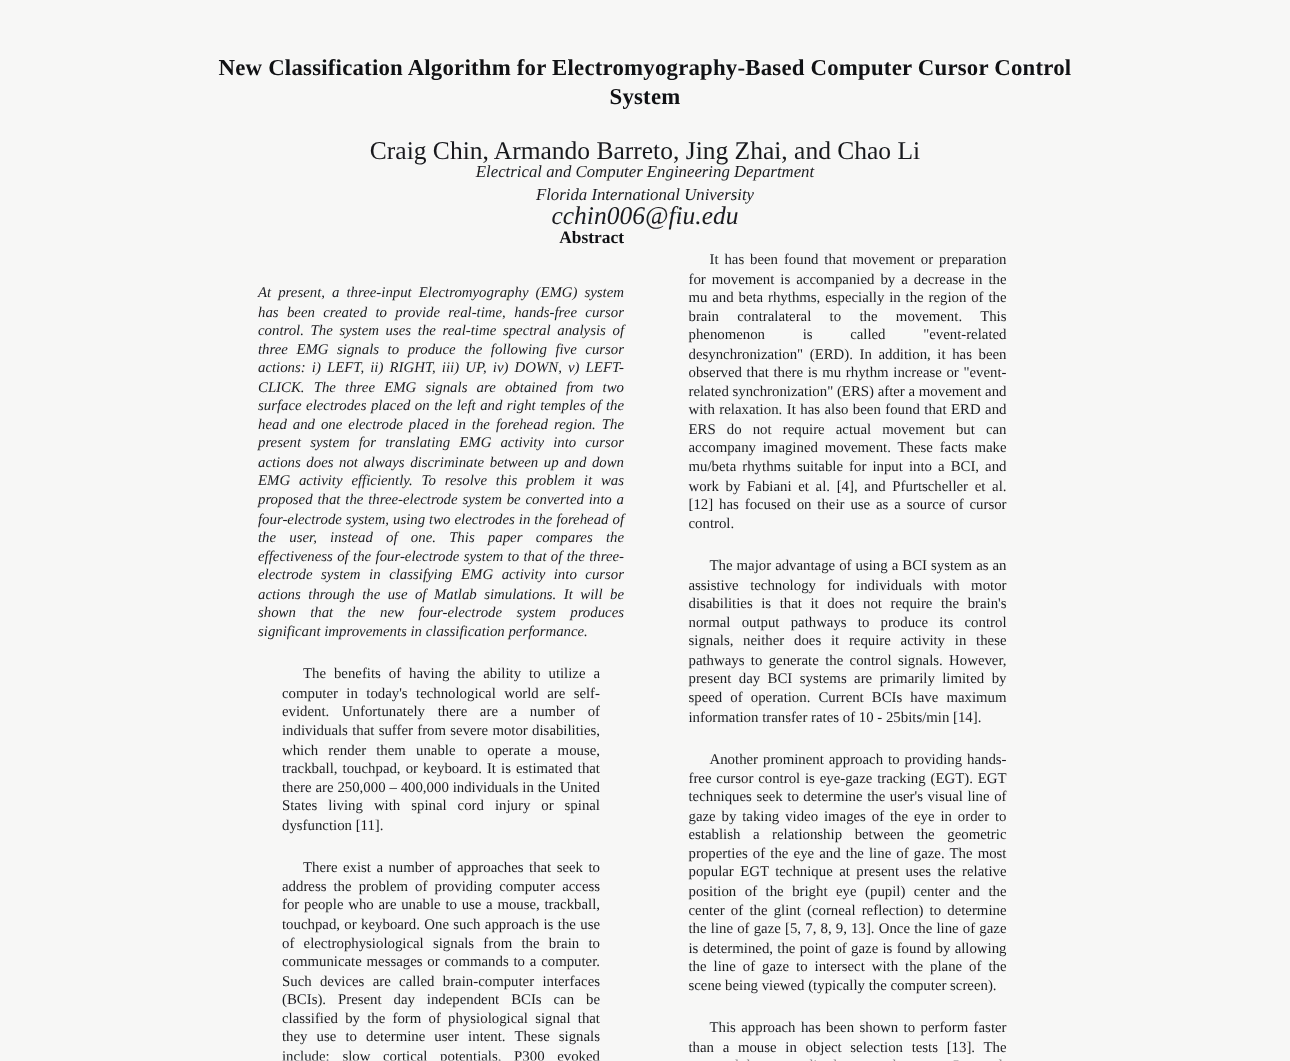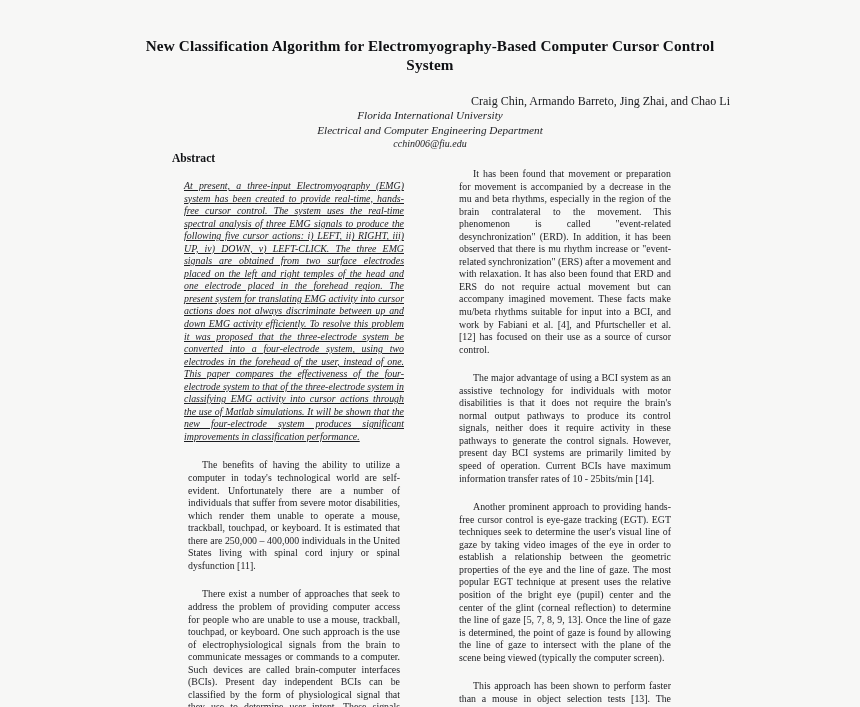--- a/index.html
+++ b/index.html
@@ -32,34 +32,33 @@
     font-family: "Liberation Serif", "DejaVu Serif", serif;
     font-weight: bold;
     font-size: 15.2px;
     line-height: 19px;
     letter-spacing: 0.15px;
     margin: 0;
     color: #101114;
   }
   .authors {
     margin-top: 20px;
-    font-size: 12px;
+    font-size: 17px;
     line-height: 14.4px;
     color: #18191d;
-    text-align: right;
   }
   .affil {
     font-style: italic;
     font-size: 11.2px;
     line-height: 14.4px;
     color: #1b1c20;
   }
   .email {
     font-style: italic;
-    font-size: 10px;
+    font-size: 17px;
     line-height: 14.4px;
     color: #1b1c20;
     text-align: center;
   }
 
   
   .columns {
     position: absolute;
     top: 152px;
     left: 172px;
@@ -67,66 +66,65 @@
     height: 545px;
     display: flex;
     gap: 27px;
   }
   .col {
     width: 244px;
     flex: 0 0 244px;
   }
 
   .sec-head-center {
-    text-align: left;
+    text-align: right;
     font-weight: bold;
     font-size: 11.6px;
     line-height: 14px;
-    margin: 0 0 14px 0;
+    margin: 0 0 24px 0;
     color: #101114;
   }
   .sec-head {
     font-weight: bold;
     font-size: 11.6px;
     line-height: 14px;
     margin: 10px 0 11px 0;
     color: #101114;
   }
 
   p.body-par {
     margin: 16px;
     font-size: 9.9px;
     line-height: 12.55px;
     text-align: justify;
     text-indent: 14px;
     color: #1b1c20;
     hyphens: auto;
   }
   p.abstract-par {
-    margin: 12px;
+    margin: 0;
     font-size: 9.9px;
     line-height: 12.55px;
     text-align: justify;
     text-indent: 0;
     font-style: italic;
     color: #1b1c20;
     hyphens: auto;
-    text-decoration: underline;
   }
 </style>
 </head>
 <body>
 
 <div class="page">
 
   <div class="titleblock">
     <h1 class="paper-title">New Classification Algorithm for Electromyography-Based Computer Cursor Control System</h1>
     <div class="authors">Craig Chin, Armando Barreto, Jing Zhai, and Chao Li</div>
+    <div class="affil">Electrical and Computer Engineering Department</div>
     <div class="affil">Florida International University</div>
-    <div class="affil">Electrical and Computer Engineering Department</div>
     <div class="email">cchin006@fiu.edu</div>
   </div>
 
   <div class="columns">
 
     <div class="col">
       <div class="sec-head-center">Abstract</div>
       <p class="abstract-par">At present, a three-input Electromyography (EMG) system has been created to provide real-time, hands-free cursor control. The system uses the real-time spectral analysis of three EMG signals to produce the following five cursor actions: i) LEFT, ii) RIGHT, iii) UP, iv) DOWN, v) LEFT-CLICK.  The three EMG signals are obtained from two surface electrodes placed on the left and right temples of the head and one electrode placed in the forehead region. The present system for translating EMG activity into cursor actions does not always discriminate between up and down EMG activity efficiently.  To resolve this problem it was proposed that the three-electrode system be converted into a four-electrode system, using two electrodes in the forehead of the user, instead of one.  This paper compares the effectiveness of the four-electrode system to that of the three-electrode system in classifying EMG activity into cursor actions through the use of Matlab simulations.  It will be shown that the new four-electrode system produces significant improvements in classification performance.</p>
       <p class="body-par">The benefits of having the ability to utilize a computer in today's technological world are self-evident. Unfortunately there are a number of individuals that suffer from severe motor disabilities, which render them unable to operate a mouse, trackball, touchpad, or keyboard.  It is estimated that there are 250,000 – 400,000 individuals in the United States living with spinal cord injury or spinal dysfunction [11].</p>
       <p class="body-par">There exist a number of approaches that seek to address the problem of providing computer access for people who are unable to use a mouse, trackball, touchpad, or keyboard.  One such approach is the use of electrophysiological signals from the brain to communicate messages or commands to a computer.  Such devices are called brain-computer interfaces (BCIs).  Present day independent BCIs can be classified by the form of physiological signal that they use to determine user intent.  These signals include: slow cortical potentials, P300 evoked potentials, mu and beta rhythms, and cortical neuronal activity recorded from electrodes implanted in the scalp [14].</p>

